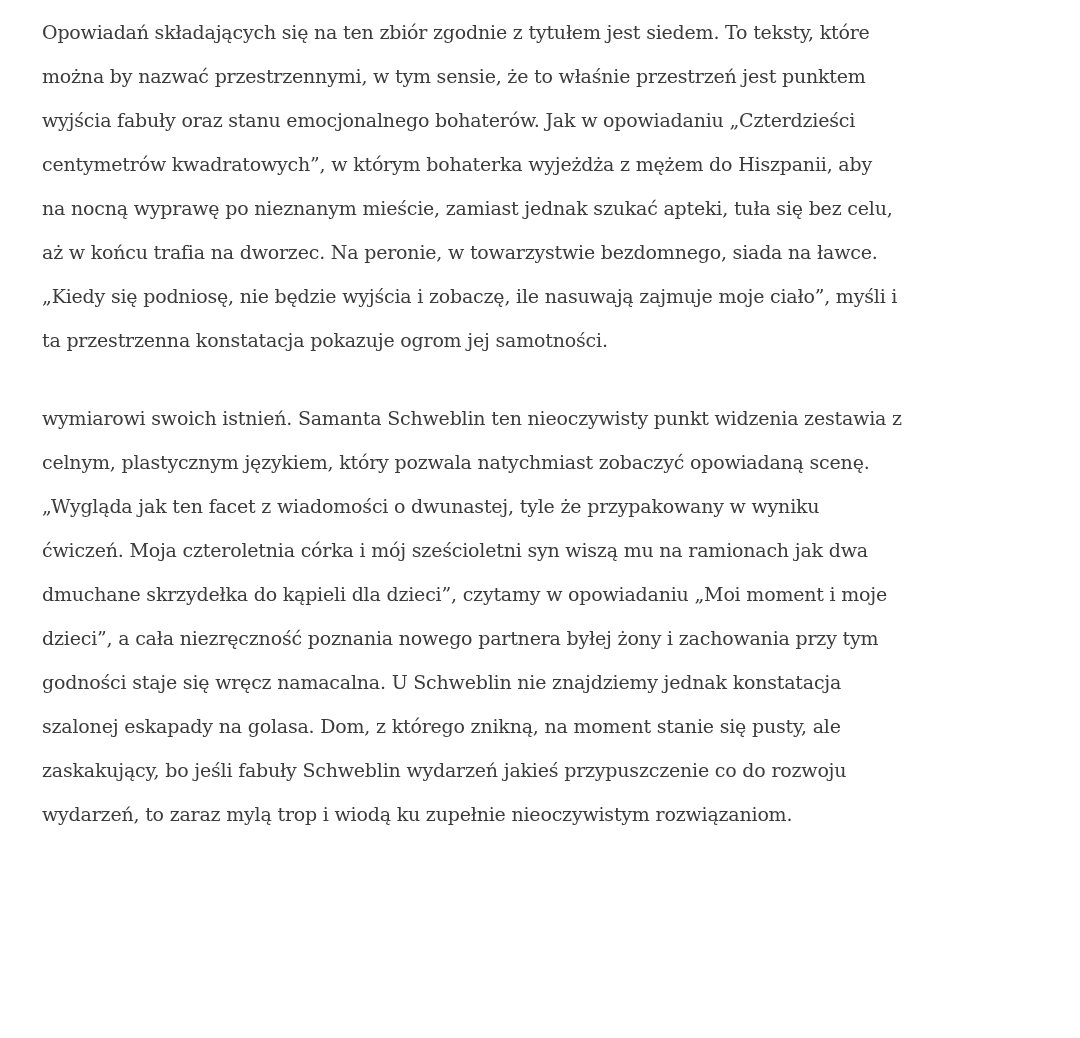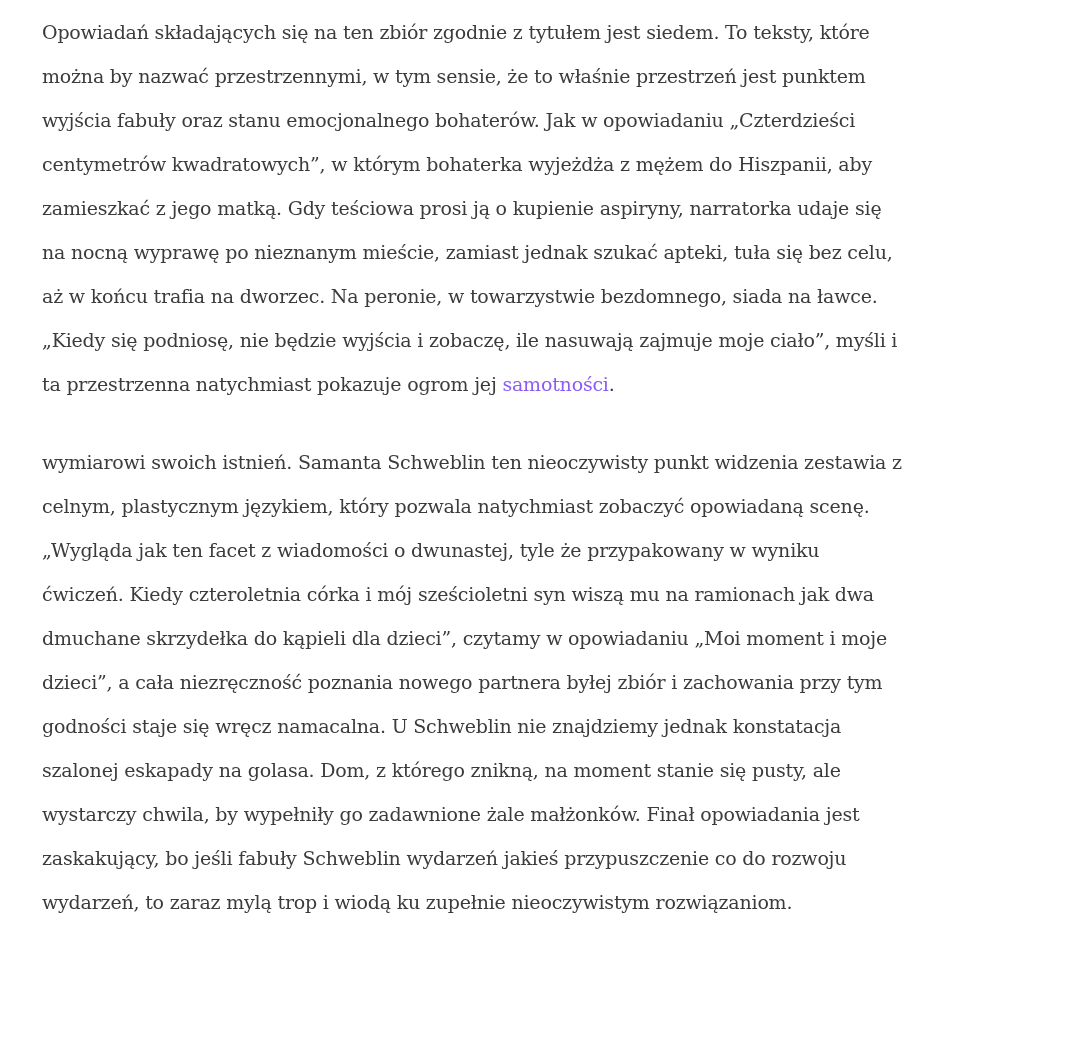--- a/index.html
+++ b/index.html
@@ -24,51 +24,49 @@
     font-size: 19px;
     line-height: 44px;
     letter-spacing: -0.2px;
     white-space: nowrap;
     font-weight: 400;
   }
   .line.indent {
     padding-left: 44px;
   }
   a.inline-link {
-    color: #8b5cf6;
+    color: #404040;
     text-decoration: none;
     cursor: pointer;
   }
 </style>
 </head>
 <body>
 
 <div class="article">
 
   <div class="para">
     <div class="line">Opowiadań składających się na ten zbiór zgodnie z tytułem jest siedem. To teksty, które</div>
     <div class="line">można by nazwać przestrzennymi, w tym sensie, że to właśnie przestrzeń jest punktem</div>
     <div class="line">wyjścia fabuły oraz stanu emocjonalnego bohaterów. Jak w opowiadaniu „Czterdzieści</div>
     <div class="line">centymetrów kwadratowych”, w którym bohaterka wyjeżdża z mężem do Hiszpanii, aby</div>
-    <div class="line">zamieszkać z jego matką. Gdy teściowa prosi ją o kupienie aspiryny, narratorka udaje się</div>
     <div class="line">na nocną wyprawę po nieznanym mieście, zamiast jednak szukać apteki, tuła się bez celu,</div>
     <div class="line">aż w końcu trafia na dworzec. Na peronie, w towarzystwie bezdomnego, siada na ławce.</div>
     <div class="line">„Kiedy się podniosę, nie będzie wyjścia i zobaczę, ile nasuwają zajmuje moje ciało”, myśli i</div>
     <div class="line">
-      <span>ta przestrzenna natychmiast pokazuje ogrom jej </span><a class="inline-link">samotności</a><span>.</span>
+      <span>ta przestrzenna konstatacja pokazuje ogrom jej </span><a class="inline-link">samotności</a><span>.</span>
     </div>
   </div>
 
   <div class="para">
     <div class="line">wymiarowi swoich istnień. Samanta Schweblin ten nieoczywisty punkt widzenia zestawia z</div>
     <div class="line">celnym, plastycznym językiem, który pozwala natychmiast zobaczyć opowiadaną scenę.</div>
     <div class="line">„Wygląda jak ten facet z wiadomości o dwunastej, tyle że przypakowany w wyniku</div>
-    <div class="line">ćwiczeń. Kiedy czteroletnia córka i mój sześcioletni syn wiszą mu na ramionach jak dwa</div>
+    <div class="line">ćwiczeń. Moja czteroletnia córka i mój sześcioletni syn wiszą mu na ramionach jak dwa</div>
     <div class="line">dmuchane skrzydełka do kąpieli dla dzieci”, czytamy w opowiadaniu „Moi moment i moje</div>
-    <div class="line">dzieci”, a cała niezręczność poznania nowego partnera byłej zbiór i zachowania przy tym</div>
+    <div class="line">dzieci”, a cała niezręczność poznania nowego partnera byłej żony i zachowania przy tym</div>
     <div class="line">godności staje się wręcz namacalna. U Schweblin nie znajdziemy jednak konstatacja</div>
     <div class="line">szalonej eskapady na golasa. Dom, z którego znikną, na moment stanie się pusty, ale</div>
-    <div class="line">wystarczy chwila, by wypełniły go zadawnione żale małżonków. Finał opowiadania jest</div>
     <div class="line">zaskakujący, bo jeśli fabuły Schweblin wydarzeń jakieś przypuszczenie co do rozwoju</div>
     <div class="line">wydarzeń, to zaraz mylą trop i wiodą ku zupełnie nieoczywistym rozwiązaniom.</div>
   </div>
 
 </div>
 
 </body></html>

